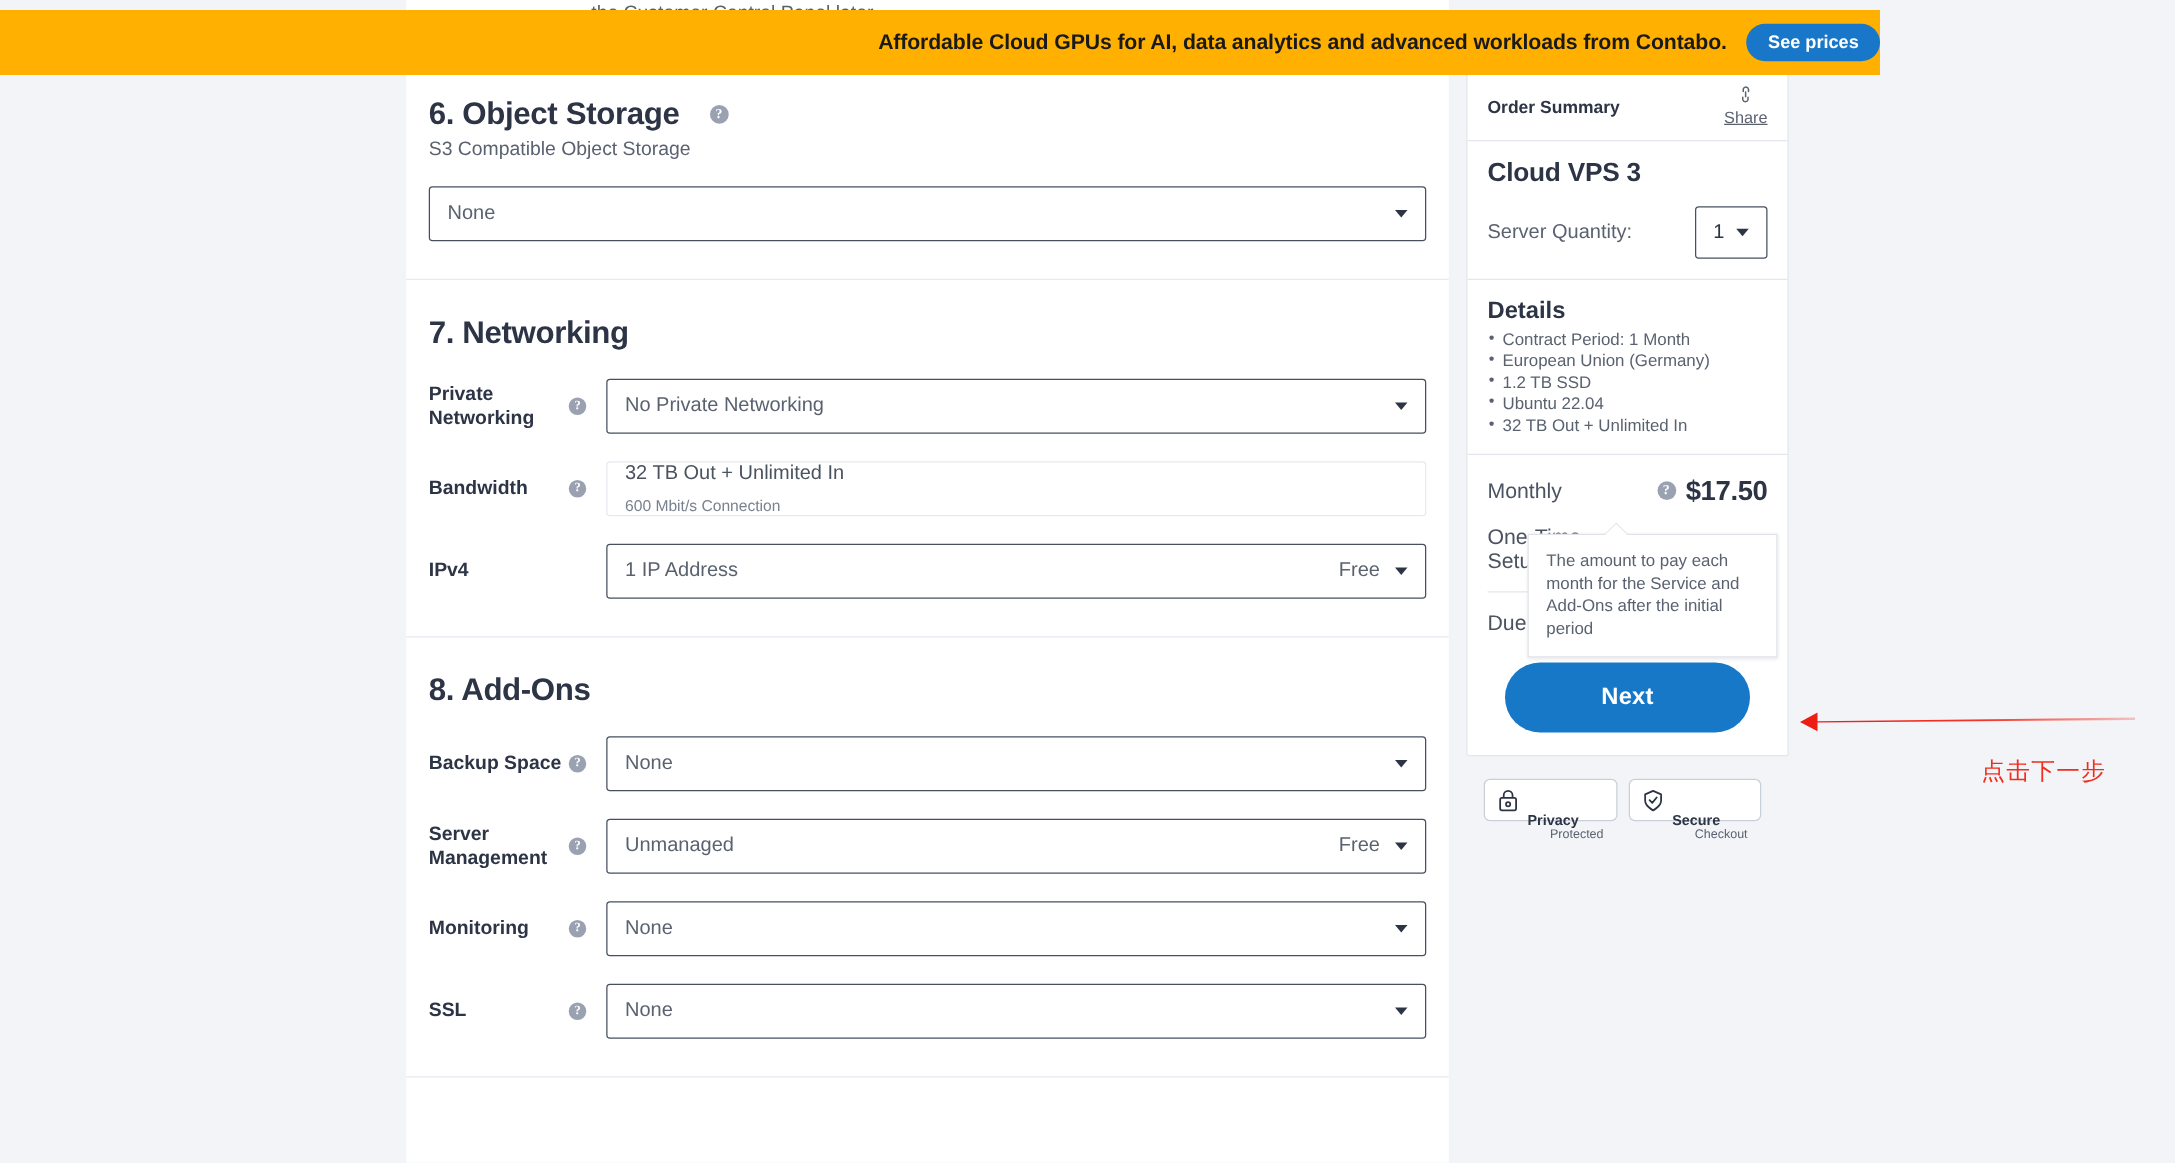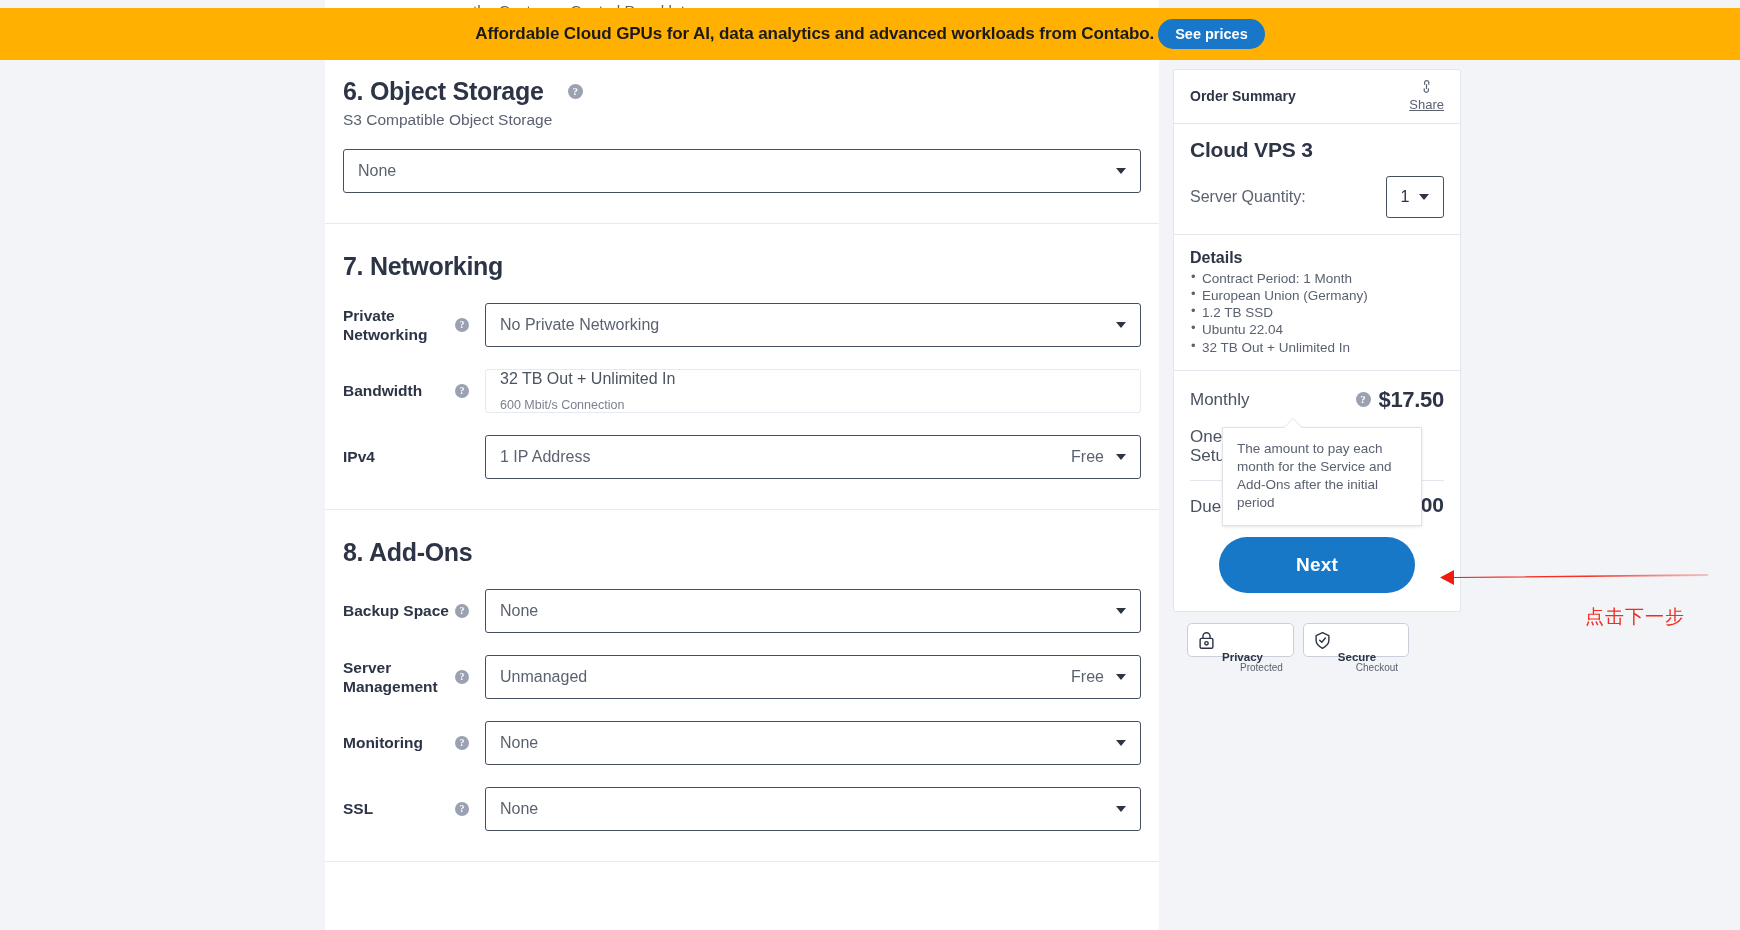--- a/index.html
+++ b/index.html
@@ -8,26 +8,26 @@
     overflow: hidden;
     background: #f2f4f7;
     font-family: "Liberation Sans", sans-serif;
     -webkit-font-smoothing: antialiased;
   }
 
   
   .promo-bar {
     position: absolute;
     top: 8px; left: 0;
-    width: 1740px; height: 52px;
+    width: 1504px; height: 52px;
     background: #FFB000;
     display: flex;
     align-items: center;
-    justify-content: center;
-    gap: 4px;
+    justify-content: flex-end;
+    gap: 16px;
     z-index: 60;
   }
   .promo-text {
     font-size: 17px;
     font-weight: bold;
     color: #1a1a1a;
     letter-spacing: -0.1px;
   }
   .promo-btn {
     background: #1877c9;
@@ -172,22 +172,22 @@
     color: #2c3445;
     line-height: 1.25;
     flex: none;
   }
   .row-help { width: 30px; flex: none; display:flex; align-items:center; }
   .row-field { flex: 1; }
 
   
   .summary {
     position: absolute;
-    left: 1173px; top: 69px;
-    width: 288px;
+    left: 1173px; top: 58px;
+    width: 258px;
     background: #fff;
     border: 1px solid #e3e6ec;
     border-radius: 2px;
     z-index: 20;
   }
   .sum-block { padding: 14px 16px; border-bottom: 1px solid #e3e6ec; }
   .sum-head {
     display: flex; align-items: center; justify-content: space-between;
     padding: 10px 16px 11px 16px;
     border-bottom: 1px solid #e3e6ec;
@@ -216,21 +216,21 @@
   .qty-select {
     border: 1px solid #46505f;
     border-radius: 3px;
     width: 58px; height: 42px;
     display: flex; align-items: center; justify-content: center;
     gap: 10px;
     cursor: pointer;
   }
   .qty-val { font-size: 16px; color: #2c3445; }
 
-  .details-title { font-size: 16px; font-weight: bold; color: #2c3445; }
+  .details-title { font-size: 19px; font-weight: bold; color: #2c3445; }
   .details-list { list-style: none; margin-top: 3px; }
   .details-list li {
     font-size: 13.5px; color: #5a6270;
     line-height: 1.27;
     padding-left: 12px;
     position: relative;
   }
   .details-list li::before {
     content: "\2022";
     position: absolute; left: 1px; top: -1px;

